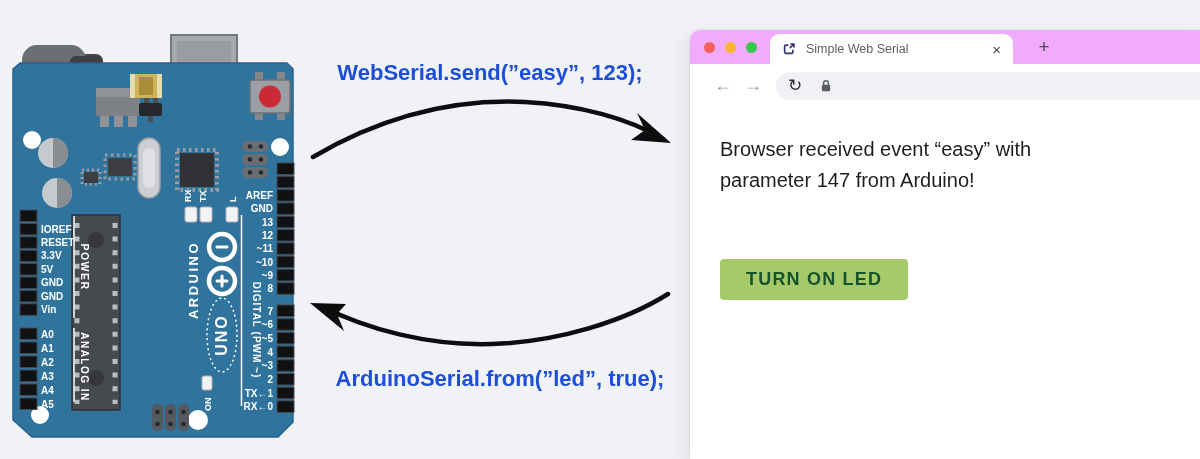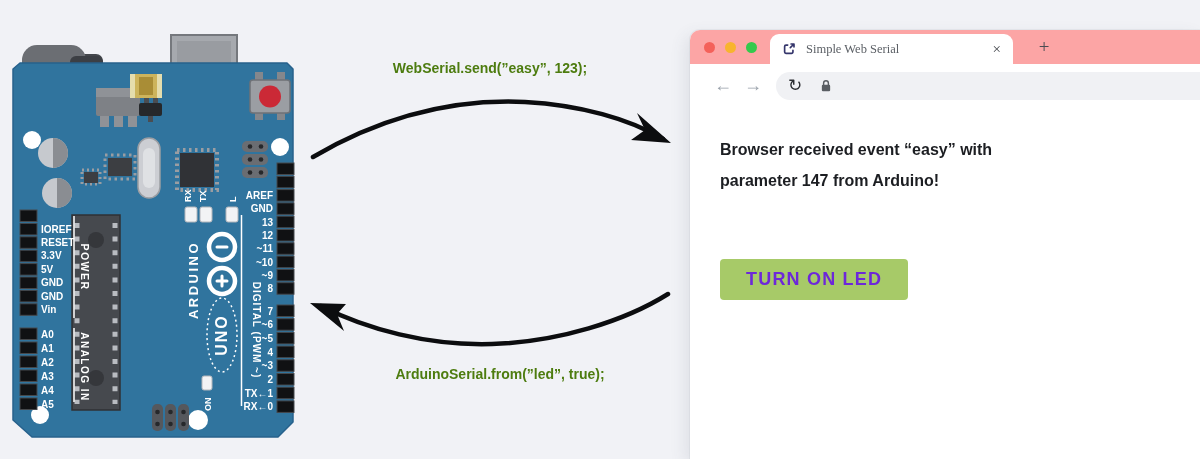--- a/index.html
+++ b/index.html
@@ -1,47 +1,47 @@
 <!DOCTYPE html>
 <html><head>
 <meta charset="utf-8">
 <style>
   * { margin:0; padding:0; box-sizing:border-box; }
   html,body { width:1200px; height:459px; }
   body { font-family:"Liberation Sans","DejaVu Sans",sans-serif; background:#f1f2f6; overflow:hidden; }
   .stage { position:relative; width:1200px; height:459px; background:#f1f2f6; }
 
   
-  .code-label { position:absolute; font-weight:bold; font-size:14px; color:#4d7c0f; text-align:center; white-space:nowrap; }
+  .code-label { position:absolute; font-weight:bold; font-size:22px; color:#1d4ed8; text-align:center; white-space:nowrap; }
   .code-top { left:300px; top:60px; width:380px; }
   .code-bottom { left:305px; top:366px; width:390px; }
   .arrows-svg { position:absolute; left:0; top:0; width:1200px; height:459px; pointer-events:none; }
 
   
   .browser { position:absolute; left:690px; top:30px; width:510px; height:429px; background:#ffffff;
              border-radius:10px 0 0 0; box-shadow:-5px 5px 16px rgba(70,76,95,.10), 0 0 0 1px rgba(120,126,140,.08); }
-  .tabstrip { position:relative; height:34px; background:#fca5a5; border-radius:10px 0 0 0;font-family:Liberation Serif, serif; }
+  .tabstrip { position:relative; height:34px; background:#f0abfc; border-radius:10px 0 0 0; }
   .traffic { position:absolute; left:14px; top:12px; display:flex; gap:10px; }
   .dot { width:11px; height:11px; border-radius:50%; }
   .tab { position:absolute; left:80px; top:4px; width:243px; height:30px; background:#ffffff;
          border-radius:9px 9px 0 0; display:flex; align-items:center; padding:0 12px; }
   .tab-title { flex:1; font-size:12.5px; color:#5c6066; margin-left:10px; white-space:nowrap; overflow:hidden; }
   .tab-close { font-size:15px; color:#3f4248; line-height:1; cursor:default; }
   .newtab { position:absolute; left:340px; top:3px; width:28px; height:28px; display:flex; align-items:center;
             justify-content:center; font-size:19px; color:#494c52; }
   .navbar { height:43px; background:#ffffff; display:flex; align-items:center; padding-left:18px; }
   .nav-arrow { font-size:18px; color:#9aa2ab; width:30px; text-align:center; }
   .omnibox { flex:1; height:28px; margin-left:8px; background:#f0f1f4; border-radius:14px 0 0 14px;
              display:flex; align-items:center; padding-left:12px; }
   .reload { font-size:17px; color:#2a2d31; line-height:1; }
   .lock { margin-left:16px; display:flex; }
   .content { padding:27px 20px 0 30px; }
-  .msg { font-size:16px; line-height:31px; color:#1c1e22;font-weight:bold; }
+  .msg { font-size:20px; line-height:31px; color:#1c1e22; }
   .led-btn { display:inline-block; margin-top:63px; border:none; border-radius:4px; padding:10px 26px;
-             font-family:inherit; font-weight:bold; font-size:18px; letter-spacing:1.2px; color:#6d28d9; cursor:pointer; }
+             font-family:inherit; font-weight:bold; font-size:18px; letter-spacing:1.2px; color:#14532d; cursor:pointer; }
 
   
   .board-svg { position:absolute; left:8px; top:30px; width:300px; height:420px; }
   .board-svg text { font-family:"Liberation Sans","DejaVu Sans",sans-serif; }
   .pinlabel { font-size:10px; font-weight:bold; fill:#ffffff; }
   .grouplabel { font-size:10.5px; font-weight:bold; fill:#ffffff; letter-spacing:1.5px; }
 </style>
 </head>
 <body>
 

